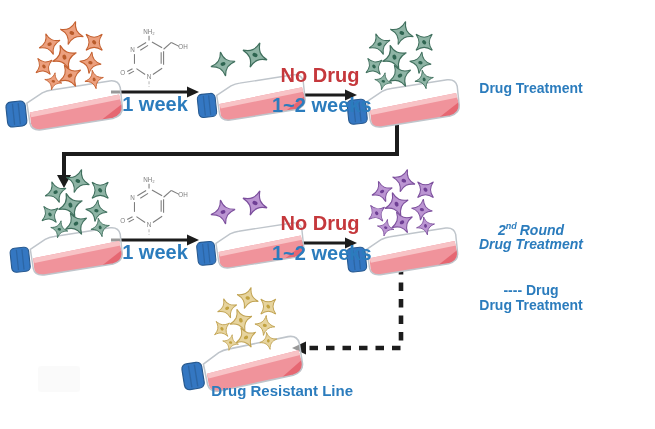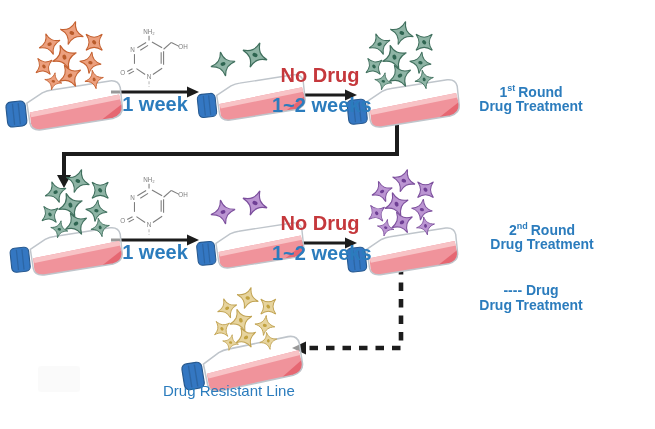--- a/index.html
+++ b/index.html
@@ -8,22 +8,22 @@
   .layer{position:absolute;left:0;top:0;width:655px;height:429px;}
   .abs{position:absolute;}
   .flask svg,.cluster svg,.molecule svg{display:block;width:100%;height:100%;}
   .steptext{position:absolute;font-weight:bold;font-size:20px;color:var(--label-blue);
             text-align:center;line-height:17px;white-space:nowrap;}
   .nodrug{color:var(--nodrug-red);}
   .rlabel{position:absolute;font-weight:bold;font-size:14px;color:var(--label-blue);
           text-align:center;line-height:14.5px;width:160px;}
   .rlabel sup{font-size:9px;}
   .rlabel .rest{margin-left:3px;}
-  .result{position:absolute;font-weight:normal;font-size:15px;color:var(--label-blue);
-          text-align:left;width:190px;}
+  .result{position:absolute;font-weight:bold;font-size:15px;color:var(--label-blue);
+          text-align:right;width:190px;}
   .watermark{position:absolute;left:38px;top:366px;width:42px;height:26px;
              background:#9aa0a6;opacity:0.05;border-radius:3px;}
   .moltext{font-size:6.5px;fill:var(--mol);font-family:"Liberation Sans",sans-serif;}
 </style>
 </head>
 <body>
 
 <div class="stage">
 
   <svg class="layer">
@@ -431,24 +431,23 @@
 </div>
 
   <div class="steptext" style="left:109px;top:96px;width:92px;">1 week</div>
   <div class="steptext nodrug" style="left:278px;top:67px;width:84px;">No Drug</div>
   <div class="steptext" style="left:272px;top:97px;width:96px;">1~2 weeks</div>
   <div class="steptext" style="left:109px;top:244px;width:92px;">1 week</div>
   <div class="steptext nodrug" style="left:278px;top:215px;width:84px;">No Drug</div>
   <div class="steptext" style="left:272px;top:245px;width:96px;">1~2 weeks</div>
 
   <div class="rlabel" style="left:451px;top:81px;">
-    <div><span>1</span><sup>st</sup><span class="rest">Round</span></div>
     <div>Drug Treatment</div>
   </div>
-  <div class="rlabel" style="left:462px;top:219px;">
+  <div class="rlabel" style="left:451px;top:219px;font-style:italic;">
     <div><span>2</span><sup>nd</sup><span class="rest">Round</span></div>
     <div>Drug Treatment</div>
   </div>
   <div class="rlabel" style="left:451px;top:283px;">
     <div>---- Drug</div>
     <div>Drug Treatment</div>
   </div>
 
   <div class="result" style="left:163px;top:382px;">Drug Resistant Line</div>
 

